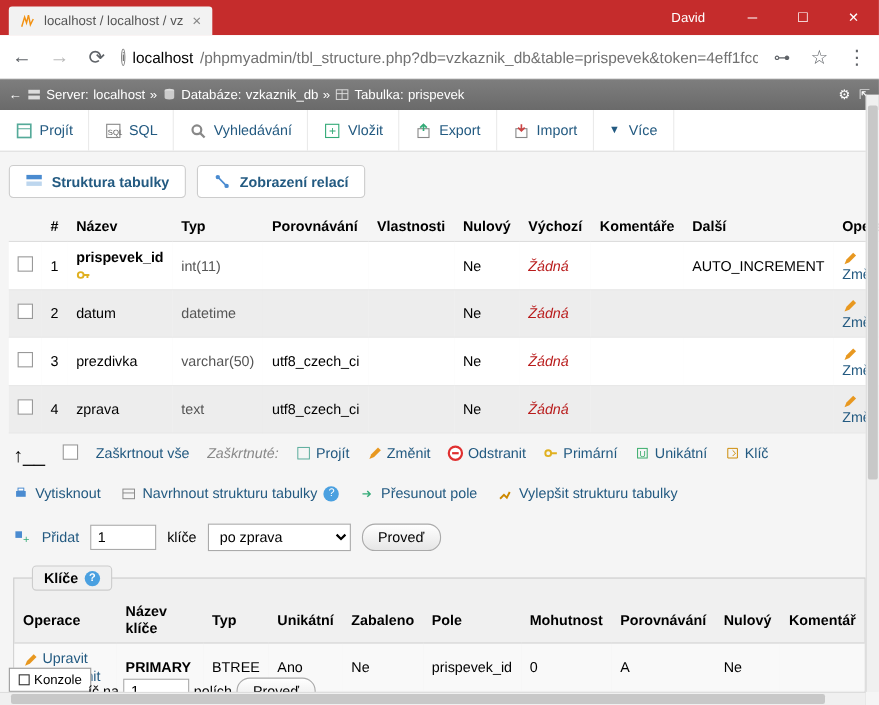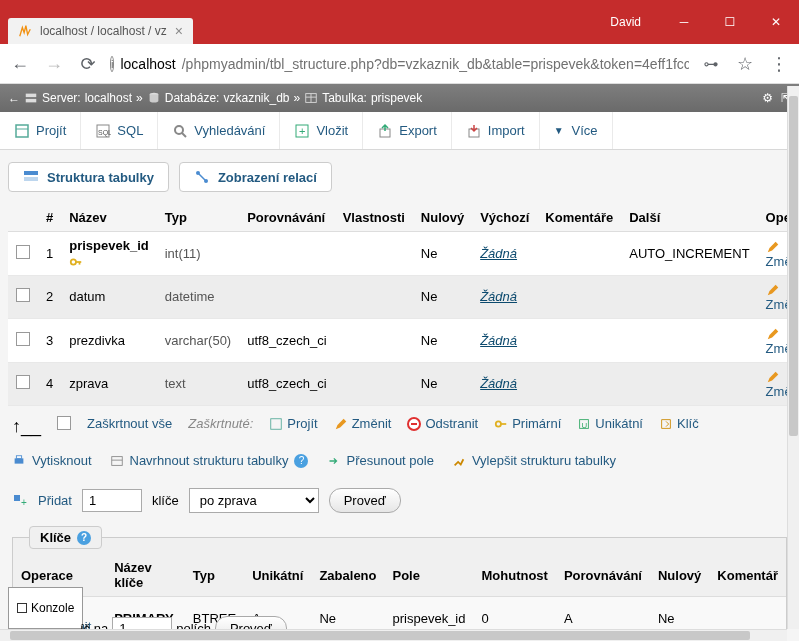--- a/index.html
+++ b/index.html
@@ -1,19 +1,19 @@
 <!DOCTYPE html>
 <html><head>
 <meta charset="utf-8">
 <style>
 * { box-sizing: border-box; margin: 0; padding: 0; font-family: "Segoe UI", Arial, sans-serif; }
 body { width: 799px; height: 641px; background: #f5f5f5; overflow: hidden; font-size: 13px; }
 
 
-.titlebar { height: 44px; background: #c52c2c; display: flex; align-items: center; color: #fff; }
+.titlebar { height: 32px; background: #c52c2c; display: flex; align-items: center; color: #fff; }
 .titlebar .spacer { flex: 1; }
 .titlebar .user { font-size: 12px; margin-right: 20px; }
 .titlebar .winbtn { width: 46px; height: 32px; display: flex; align-items: center; justify-content: center; color: #fff; font-size: 12px; }
 .titlebar .winbtn.close { background: rgba(0,0,0,0); }
 .titlebar .tabs { display: flex; align-items: flex-end; height: 100%; padding-left: 8px; }
 .titlebar .tab { background: #f2f2f2; color: #555; height: 26px; min-width: 180px; display: flex; align-items: center; padding: 0 10px; border-top-left-radius: 3px; border-top-right-radius: 3px; font-size: 12px; gap: 8px; }
 .titlebar .favicon { width: 14px; height: 14px; display: inline-block; }
 .titlebar .tab .x { margin-left: auto; color: #888; font-size: 14px; }
 
 
@@ -45,21 +45,21 @@
 table.struct { width: 100%; border-collapse: collapse; font-size: 13px; }
 table.struct th { text-align: left; padding: 6px 8px; border-bottom: 1px solid #ddd; color: #000; font-weight: bold; }
 table.struct td { padding: 6px 8px; border-bottom: 1px solid #e8e8e8; }
 table.struct tr.row:nth-child(odd) td { background: #fff; }
 table.struct tr.row:nth-child(even) td { background: #ededed; }
 table.struct .cb { width: 20px; text-align: center; }
 table.struct .idx { text-align: right; width: 24px; }
 table.struct .name { color: #000; }
 table.struct .name.bold { font-weight: bold; }
 table.struct .type { color: #555; }
-table.struct .def { color: #0c4a6e; font-style: italic; text-decoration: underline; }
+table.struct .def { color: #b91c1c; font-style: italic; }
 table.struct .op a { color: #235a81; text-decoration: none; }
 .pencil { width: 14px; height: 14px; display: inline-block; vertical-align: middle; }
 .key { width: 14px; height: 14px; display: inline-block; vertical-align: middle; }
 
 
 .batch { display: flex; align-items: flex-start; gap: 16px; padding: 10px 4px; color: #235a81; }
 .batch .arrow { color: #000; font-size: 18px; }
 .batch .gray { color: #888; font-style: italic; }
 .batch .bi { display: flex; gap: 4px; align-items: center; }
 .batch .bi .ic { width: 14px; height: 14px; }
@@ -81,21 +81,21 @@
 .keysbox { border: 1px solid #ccc; background: #f0f0f0; margin: 10px 4px 0; position: relative; }
 .keysbox .legend { position: absolute; top: -12px; left: 16px; background: #f0f0f0; border: 1px solid #ccc; border-radius: 4px; padding: 3px 10px; font-weight: bold; display: flex; gap: 6px; align-items: center; }
 .keysbox table { width: 100%; border-collapse: collapse; margin-top: 16px; font-size: 13px; }
 .keysbox th { text-align: left; padding: 6px 8px; font-weight: bold; border-bottom: 1px solid #ddd; }
 .keysbox td { padding: 6px 8px; background: #f9f9f9; }
 .keysbox .oplink { color: #235a81; }
 .noentry { width: 14px; height: 14px; display: inline-block; border-radius: 50%; background: #fff; border: 2px solid #e03030; position: relative; vertical-align: middle; }
 .noentry::after { content: ""; position: absolute; left: 2px; right: 2px; top: 4px; height: 2px; background: #e03030; }
 
 
-.console { position: absolute; bottom: 12px; left: 8px; background: #fff; border: 1px solid #999; padding: 13px 8px; font-size: 12px; display: flex; align-items: center; gap: 4px; }
+.console { position: absolute; bottom: 12px; left: 8px; background: #fff; border: 1px solid #999; padding: 3px 8px; font-size: 12px; display: flex; align-items: center; gap: 4px; }
 .console .sq { width: 10px; height: 10px; border: 1px solid #333; display: inline-block; }
 .bottomrow { position: absolute; bottom: 0; left: 80px; display: flex; gap: 4px; align-items: center; font-size: 13px; justify-content: space-between; }
 .bottomrow input { border: 1px solid #aaa; padding: 3px 6px; width: 60px; }
 
 
 .scroll-v { position: absolute; right: 0; top: 86px; bottom: 12px; width: 12px; background: #f0f0f0; border-left: 1px solid #ddd; }
 .scroll-v .thumb { position: absolute; left: 1px; right: 1px; top: 10px; height: 340px; background: #c8c8c8; border-radius: 2px; }
 .scroll-h { position: absolute; left: 0; right: 12px; bottom: 0; height: 12px; background: #f0f0f0; border-top: 1px solid #ddd; }
 .scroll-h .thumb { position: absolute; top: 1px; bottom: 1px; left: 10px; width: 740px; background: #c8c8c8; border-radius: 2px; }
 

